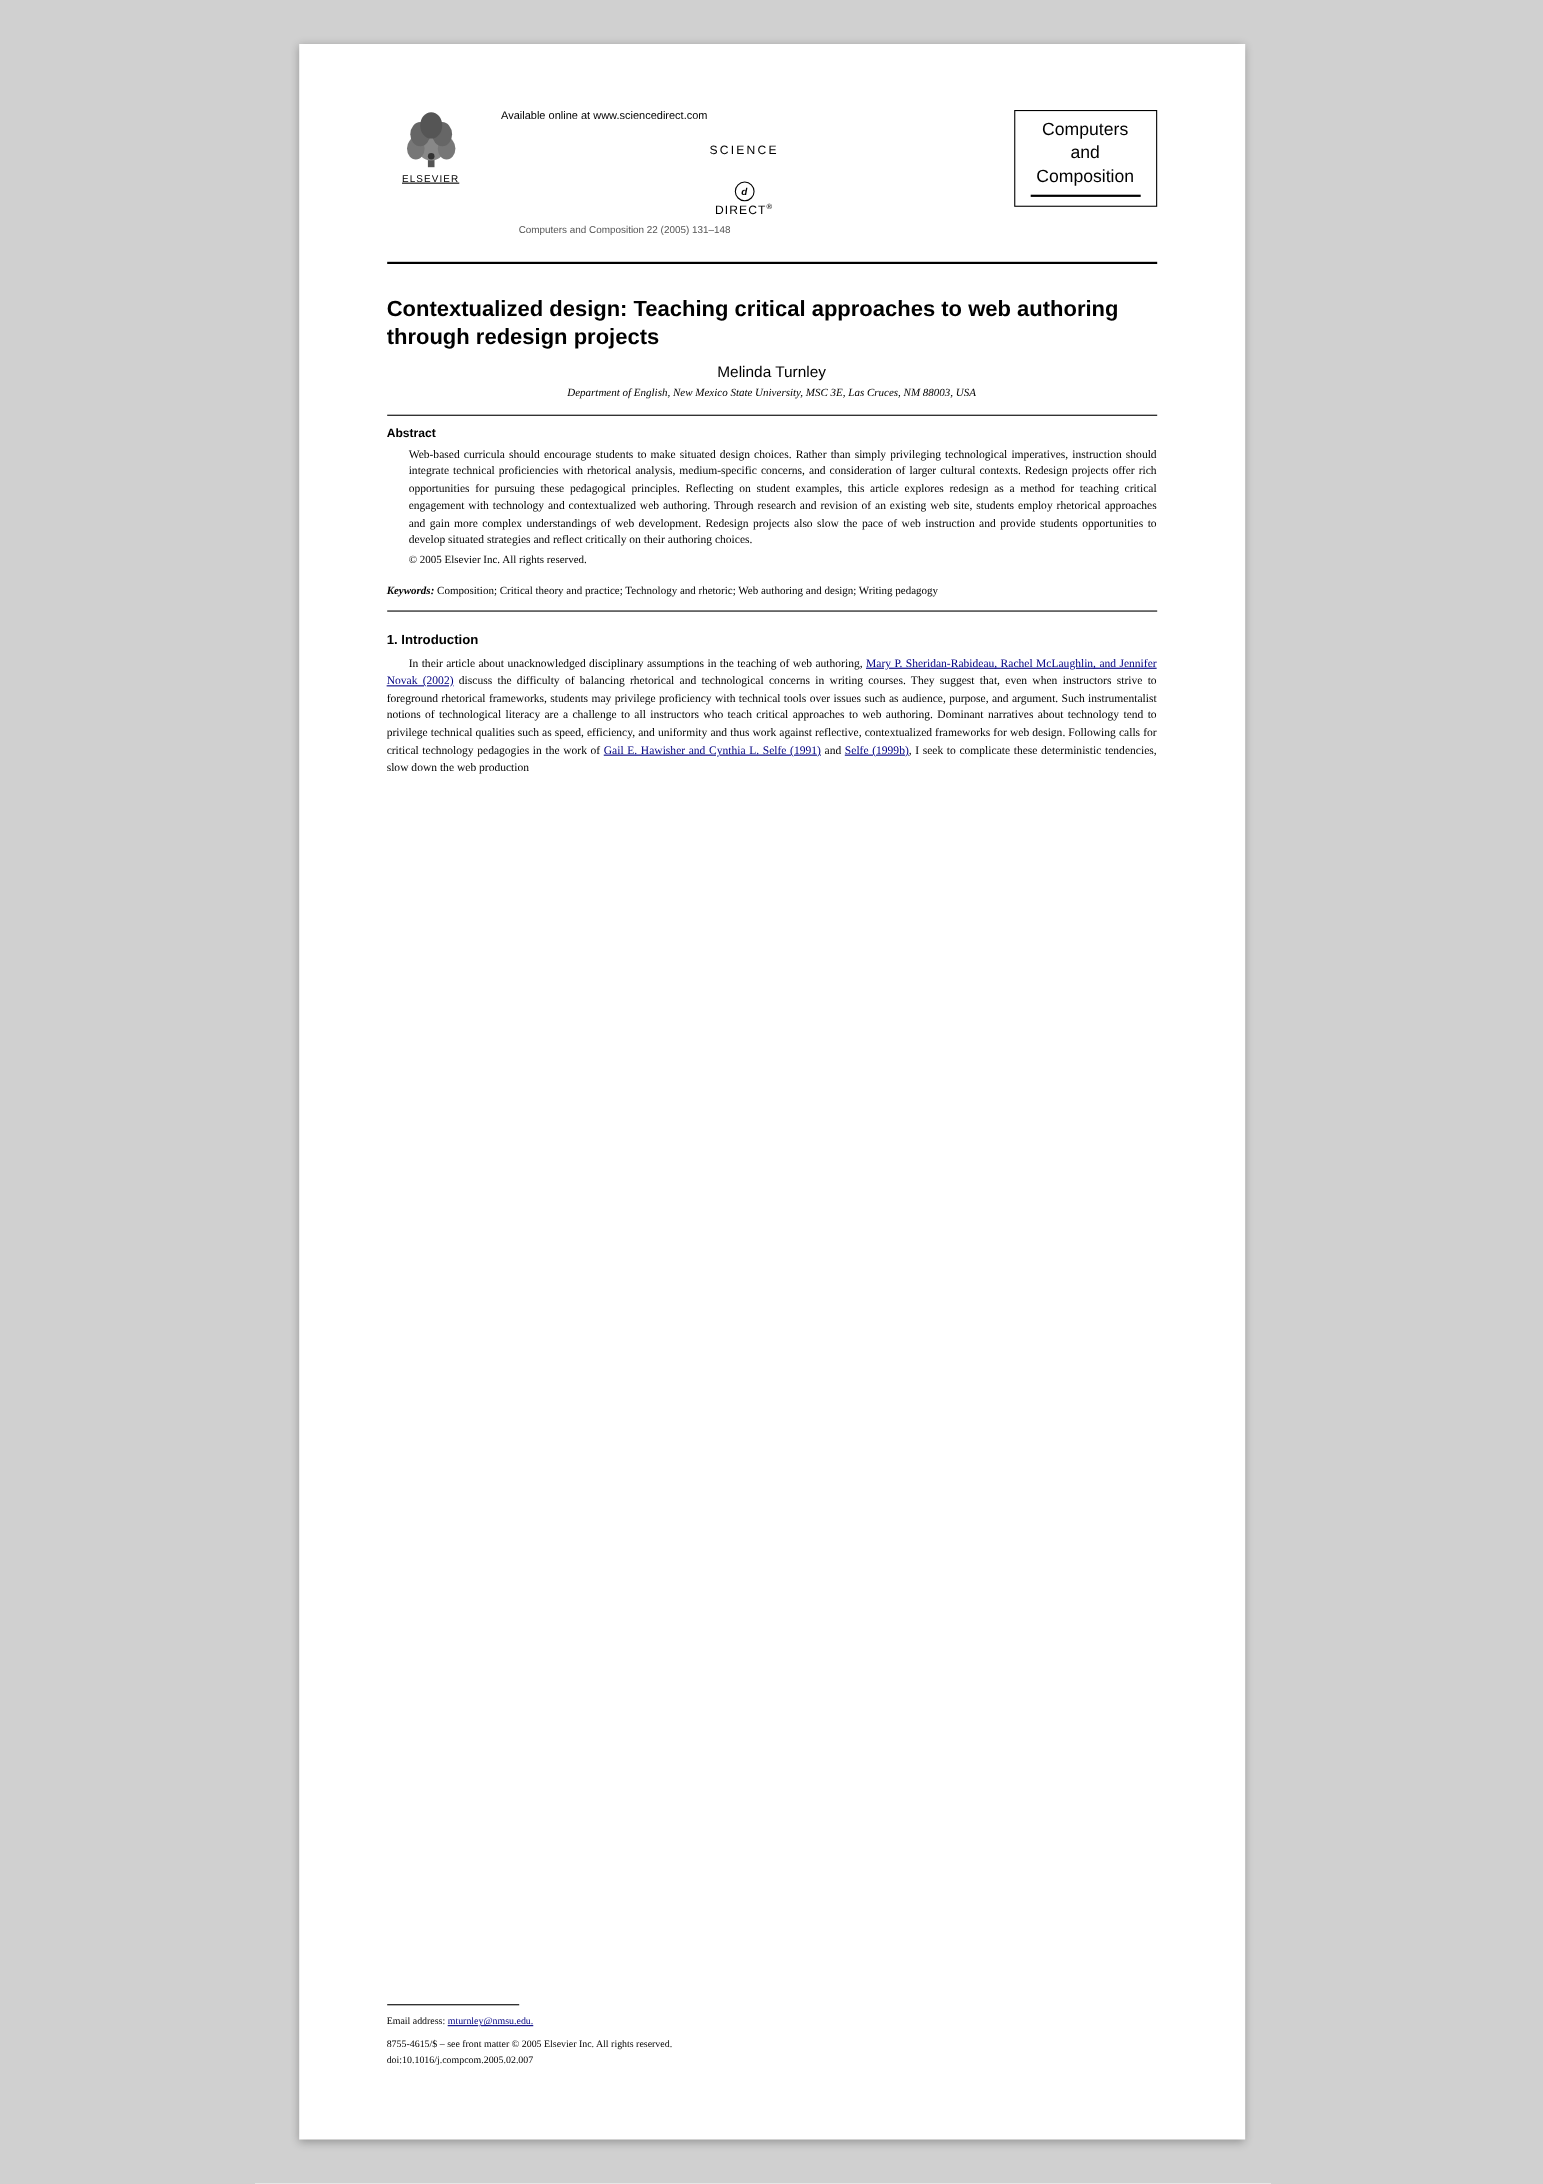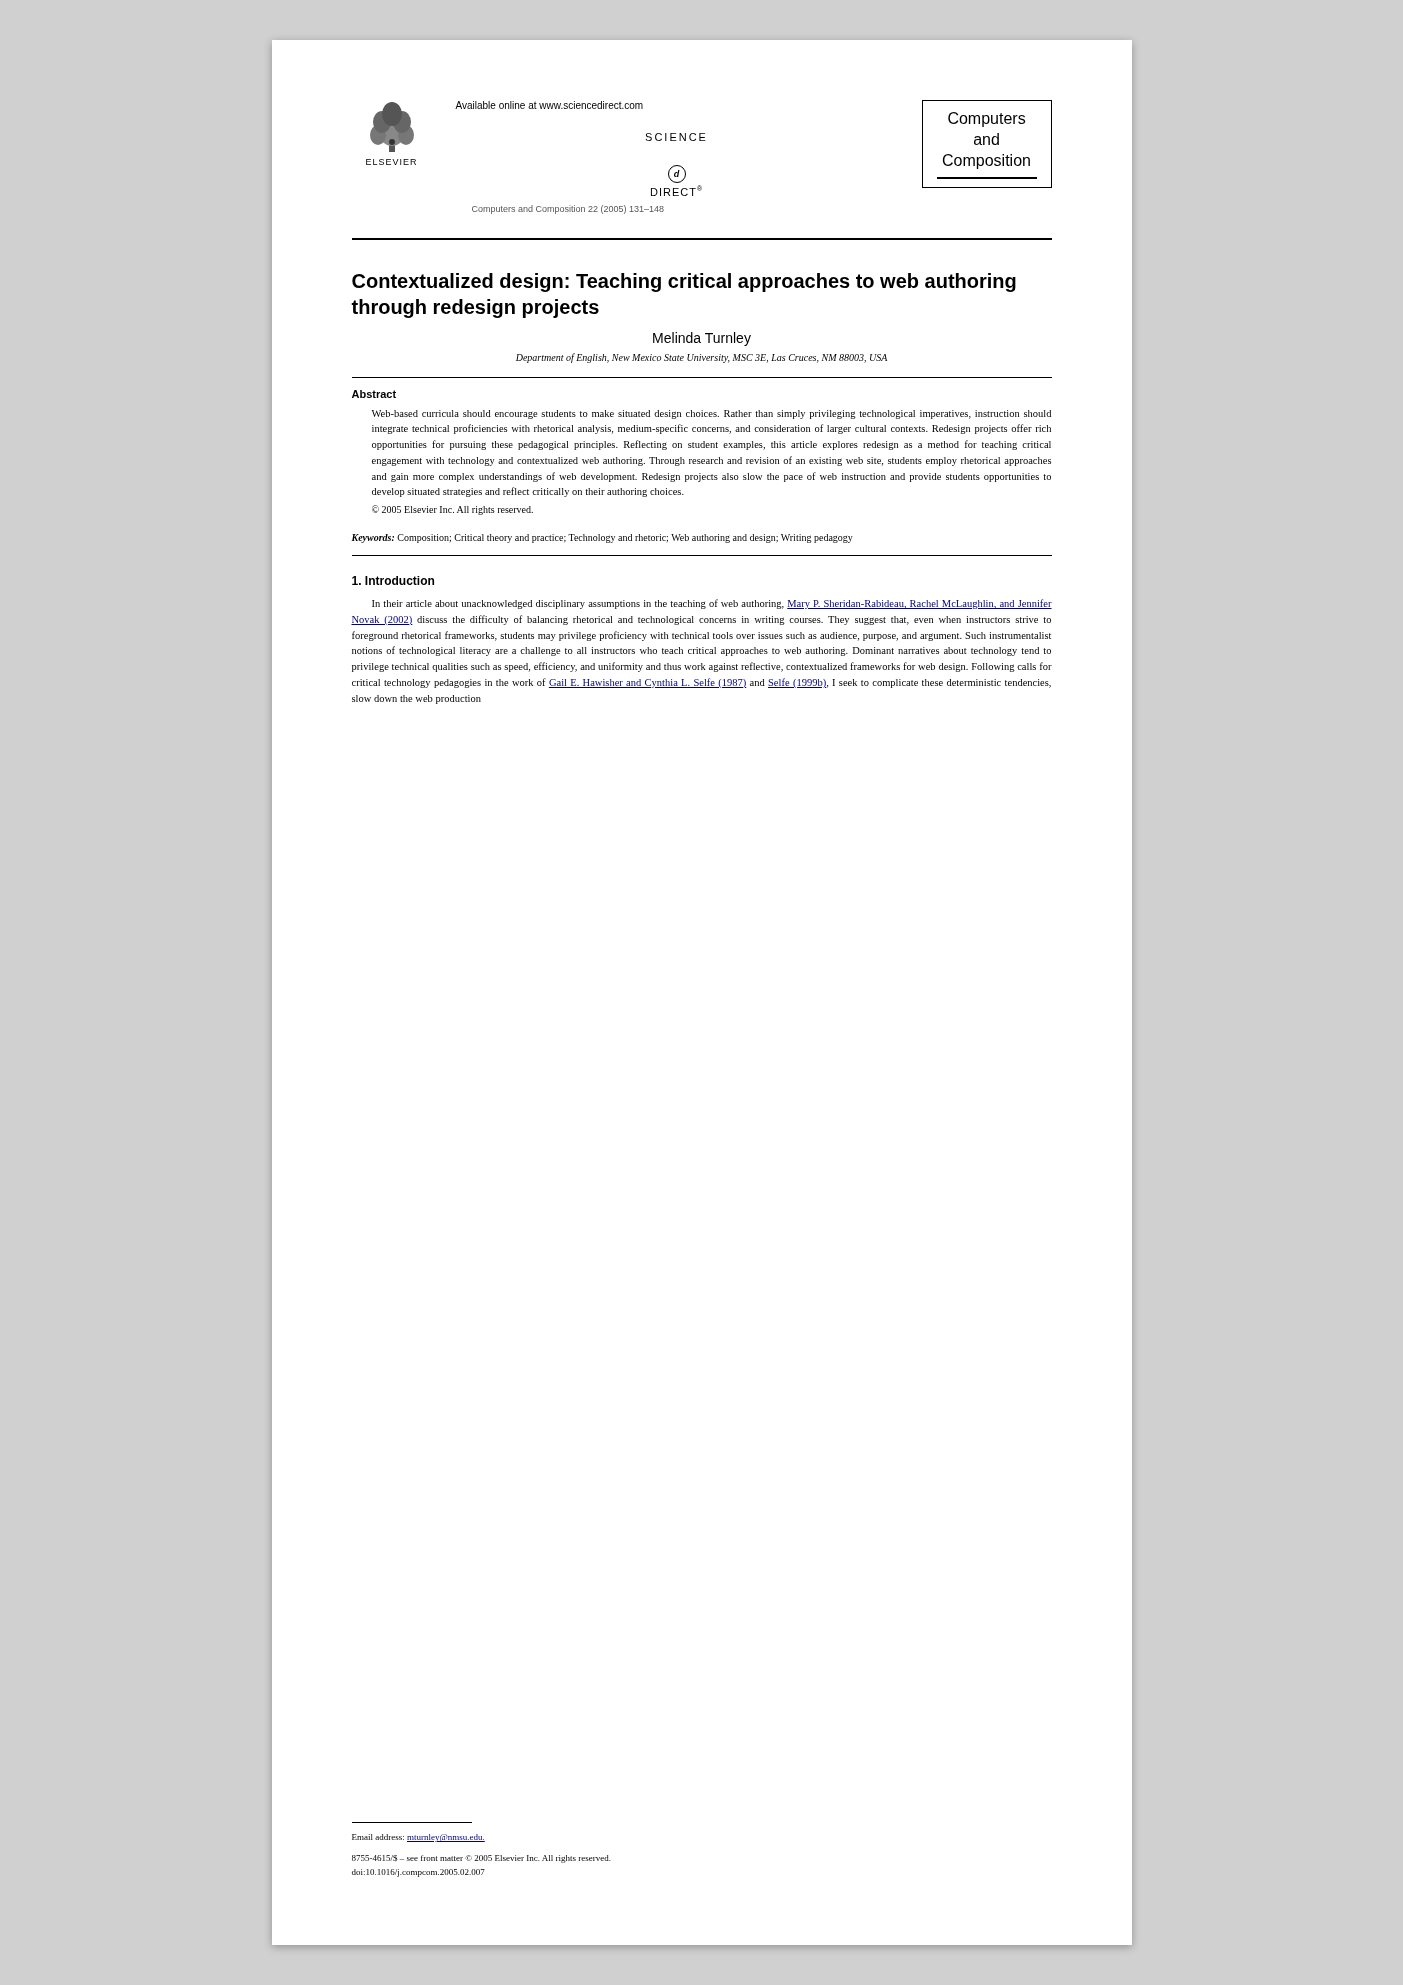--- a/index.html
+++ b/index.html
@@ -37,20 +37,21 @@
     .elsevier-tree {
       width: 60px;
       height: 55px;
       margin-bottom: 2px;
     }
     .elsevier-text {
       font-size: 9px;
       letter-spacing: 1px;
       font-family: Arial, sans-serif;
       color: #000;
+      text-decoration: underline;
     }
     .journal-info {
       flex: 1;
     }
     .available-online {
       font-size: 10px;
       font-family: Arial, sans-serif;
       color: #000;
       margin-bottom: 20px;
     }
@@ -292,21 +293,21 @@
 
   <div class="section-title">
     <span>1.</span>&nbsp;<span>Introduction</span>
   </div>
 
   <div class="body-text">
     <p>
       In their article about unacknowledged disciplinary assumptions in the teaching of web authoring,
       <span class="link-text">Mary P. Sheridan-Rabideau, Rachel McLaughlin, and Jennifer Novak (2002)</span>
       discuss the difficulty of balancing rhetorical and technological concerns in writing courses. They suggest that, even when instructors strive to foreground rhetorical frameworks, students may privilege proficiency with technical tools over issues such as audience, purpose, and argument. Such instrumentalist notions of technological literacy are a challenge to all instructors who teach critical approaches to web authoring. Dominant narratives about technology tend to privilege technical qualities such as speed, efficiency, and uniformity and thus work against reflective, contextualized frameworks for web design. Following calls for critical technology pedagogies in the work of
-      <span class="link-text">Gail E. Hawisher and Cynthia L. Selfe (1987)</span>
+      <span class="link-text">Gail E. Hawisher and Cynthia L. Selfe (1991)</span>
       and
       <span class="link-text">Selfe (1999b)</span>,
       I seek to complicate these deterministic tendencies, slow down the web production
     </p>
   </div>
 
   <div style="position: absolute; bottom: 66px; left: 80px; right: 80px;">
     <div class="footnote-divider"></div>
     <div class="footnote">
       <span>Email address:</span>

